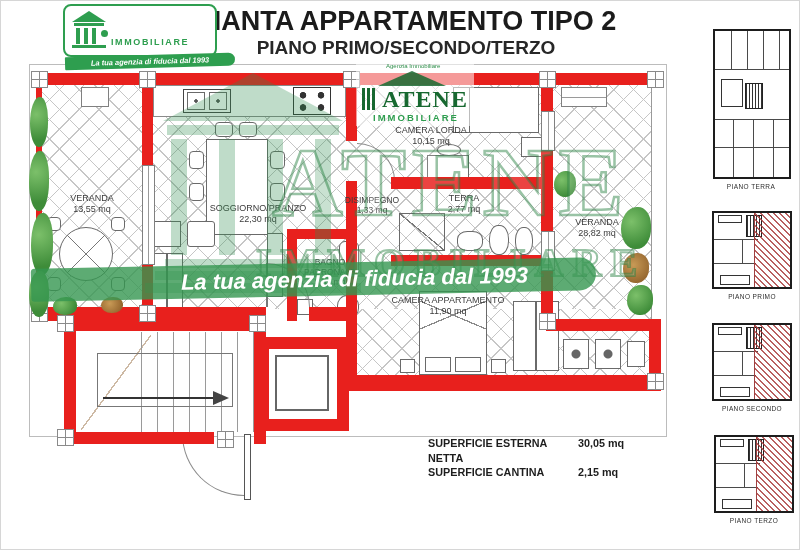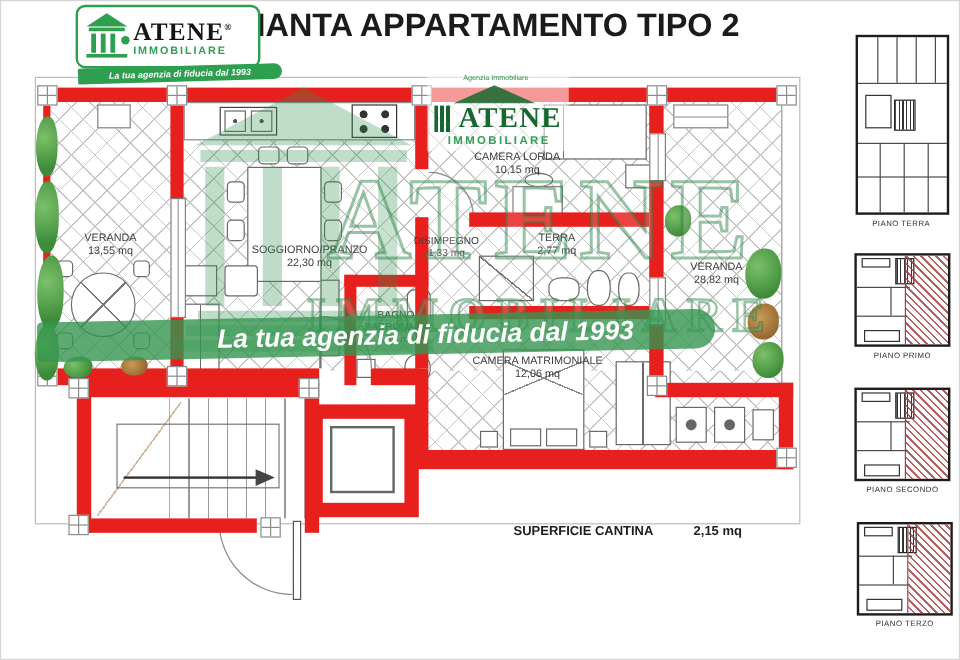--- a/index.html
+++ b/index.html
@@ -78,30 +78,30 @@
   .calc .ct{font-size:16px;font-weight:bold;text-align:center;letter-spacing:.3px;margin-bottom:4px;}
   .calc .row{display:flex;font-size:10.8px;font-weight:bold;line-height:14.6px;}
   .calc .row .l{width:150px;}
 </style>
 </head>
 <body>
 
 <div id="app">
 
   <div class="title">PIANTA APPARTAMENTO TIPO 2</div>
+  <div class="subtitle">PIANO PRIMO/SECONDO/TERZO</div>
 
   <div class="logo-box">
     <span class="t-roof"></span>
     <span class="t-arch"></span>
     <span class="t-col" style="left:11px;"></span>
     <span class="t-col" style="left:19px;"></span>
     <span class="t-col" style="left:27px;"></span>
     <span class="t-base"></span>
     <span class="t-dot"></span>
-    <span class="logo-name"><span>ATENE</span><span class="logo-reg">®</span></span>
     <span class="logo-sub">IMMOBILIARE</span>
   </div>
   <div class="logo-banner">La tua agenzia di fiducia dal 1993</div>
 
   <div class="plan-frame"></div>
   <div>
     <div class="hatch" style="left:41px;top:84px;width:609px;height:224px;"></div>
     <div class="hatch" style="left:350px;top:308px;width:300px;height:67px;"></div>
 
     <div class="wall" style="left:35px;top:72px;width:623px;height:12px;"></div>
@@ -241,21 +241,21 @@
     <div class="plant" style="left:620px;top:206px;width:30px;height:42px;"></div>
     <div class="plant brown" style="left:622px;top:252px;width:26px;height:30px;"></div>
     <div class="plant" style="left:626px;top:284px;width:26px;height:30px;"></div>
 
     <div class="lbl" style="left:52px;top:192px;width:78px;"><span>VERANDA</span><span class="area">13,55 mq</span></div>
     <div class="lbl" style="left:192px;top:202px;width:130px;"><span>SOGGIORNO/PRANZO</span><span class="area">22,30 mq</span></div>
     <div class="lbl" style="left:385px;top:124px;width:90px;"><span>CAMERA LORDA</span><span class="area">10,15 mq</span></div>
     <div class="lbl" style="left:340px;top:194px;width:62px;font-size:8.5px;"><span>DISIMPEGNO</span><span class="area">1,33 mq</span></div>
     <div class="lbl" style="left:432px;top:192px;width:62px;"><span>TERRA</span><span class="area">2,77 mq</span></div>
     <div class="lbl" style="left:298px;top:256px;width:62px;font-size:8.5px;"><span>BAGNO PADRONALE</span><span class="area">3,84 mq</span></div>
-    <div class="lbl" style="left:388px;top:294px;width:118px;"><span>CAMERA MATRIMONIALE</span><span class="area">12,06 mq</span></div>
+    <div class="lbl" style="left:388px;top:294px;width:118px;"><span>CAMERA APPARTAMENTO</span><span class="area">11,90 mq</span></div>
     <div class="lbl" style="left:560px;top:216px;width:72px;"><span>VERANDA</span><span class="area">28,82 mq</span></div>
 
     <div class="wm-temple">
       <div class="wm-roof"></div>
         <div class="wm-arch"></div>
       <div class="wm-col" style="left:8px;"></div>
         <div class="wm-col" style="left:56px;"></div>
       <div class="wm-col" style="left:104px;"></div>
         <div class="wm-col" style="left:152px;"></div>
       <div class="wm-b1"></div>
@@ -321,19 +321,23 @@
       <div class="ln" style="left:28px;top:26px;width:1px;height:24px;"></div>
       <div class="ln" style="left:0;top:50px;width:42px;height:1px;"></div>
       <div class="bx" style="left:6px;top:62px;width:28px;height:8px;"></div>
       <div class="hatchR"></div>
     </div>
     <div class="mini-cap" style="left:703px;top:516px;">PIANO TERZO</div>
   </div>
 
   <div class="calc">
     <div class="row">
+        <span class="l">SUPERFICIE ESTERNA NETTA</span>
+        <span class="v">30,05 mq</span>
+      </div>
+    <div class="row">
         <span class="l">SUPERFICIE CANTINA</span>
         <span class="v">2,15 mq</span>
       </div>
 
   </div>
 
 </div>
 
 </body></html>

